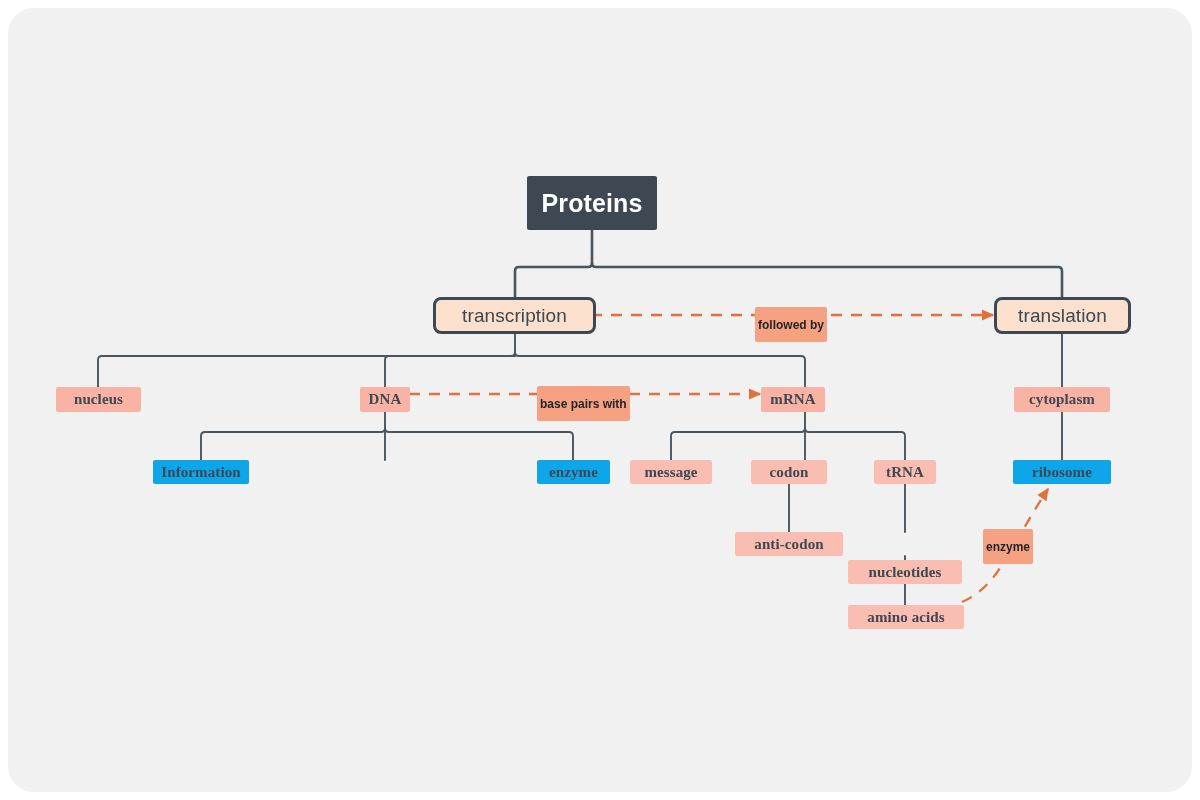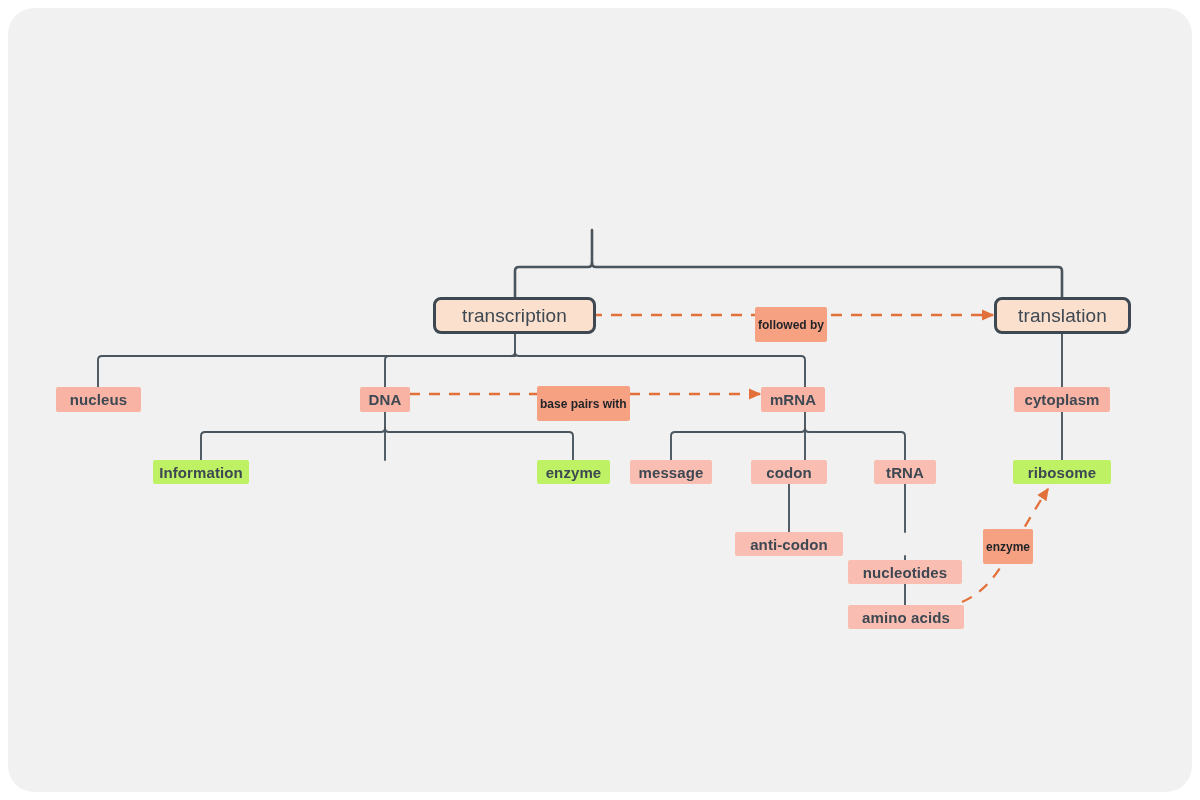--- a/index.html
+++ b/index.html
@@ -62,26 +62,27 @@
     border-radius: 8px;
     font-size: 19px;
     font-weight: normal;
   }
   
   .node.chip {
     background: #f8b3a4;
     font-size: 15px;
     font-weight: bold;
     border-radius: 2px;
+    font-family: Liberation Serif, serif;
   }
   .node.chip.soft {
     background: #f9beb1;
   }
   .node.chip.strong {
-    background: #bef264;
+    background: #0ea5e9;
   }
   
   .edge-label {
     position: absolute;
     box-sizing: border-box;
     display: flex;
     align-items: center;
     justify-content: center;
     white-space: nowrap;
     font-size: 12px;
@@ -155,20 +156,21 @@
 
       <g>
         <path d="M 401 386 L 752 386" fill="none" stroke="#e2703a" stroke-width="2.3" stroke-dasharray="11 9" marker-end="url(#arrow-orange)"></path>
       </g>
 
       <g>
         <path d="M 954 594 C 986 580 996 552 1016 520 C 1025 505 1032 493 1040 481" fill="none" stroke="#e2703a" stroke-width="2.3" stroke-dasharray="11 9" marker-end="url(#arrow-orange)"></path>
       </g>
     </svg>
 
+    <div class="node root" style="left:519px; top:168px; width:130px; height:54px;">Proteins</div>
 
     <div class="node lvl1" style="left:425px; top:289px; width:163px; height:37px;">transcription</div>
 
     <div class="node lvl1" style="left:986px; top:289px; width:137px; height:37px;">translation</div>
 
     <div class="node chip" style="left:48px; top:379px; width:85px; height:25px;">nucleus</div>
 
     <div class="node chip" style="left:352px; top:379px; width:50px; height:25px;">DNA</div>
 
     <div class="node chip" style="left:753px; top:379px; width:64px; height:25px;">mRNA</div>

